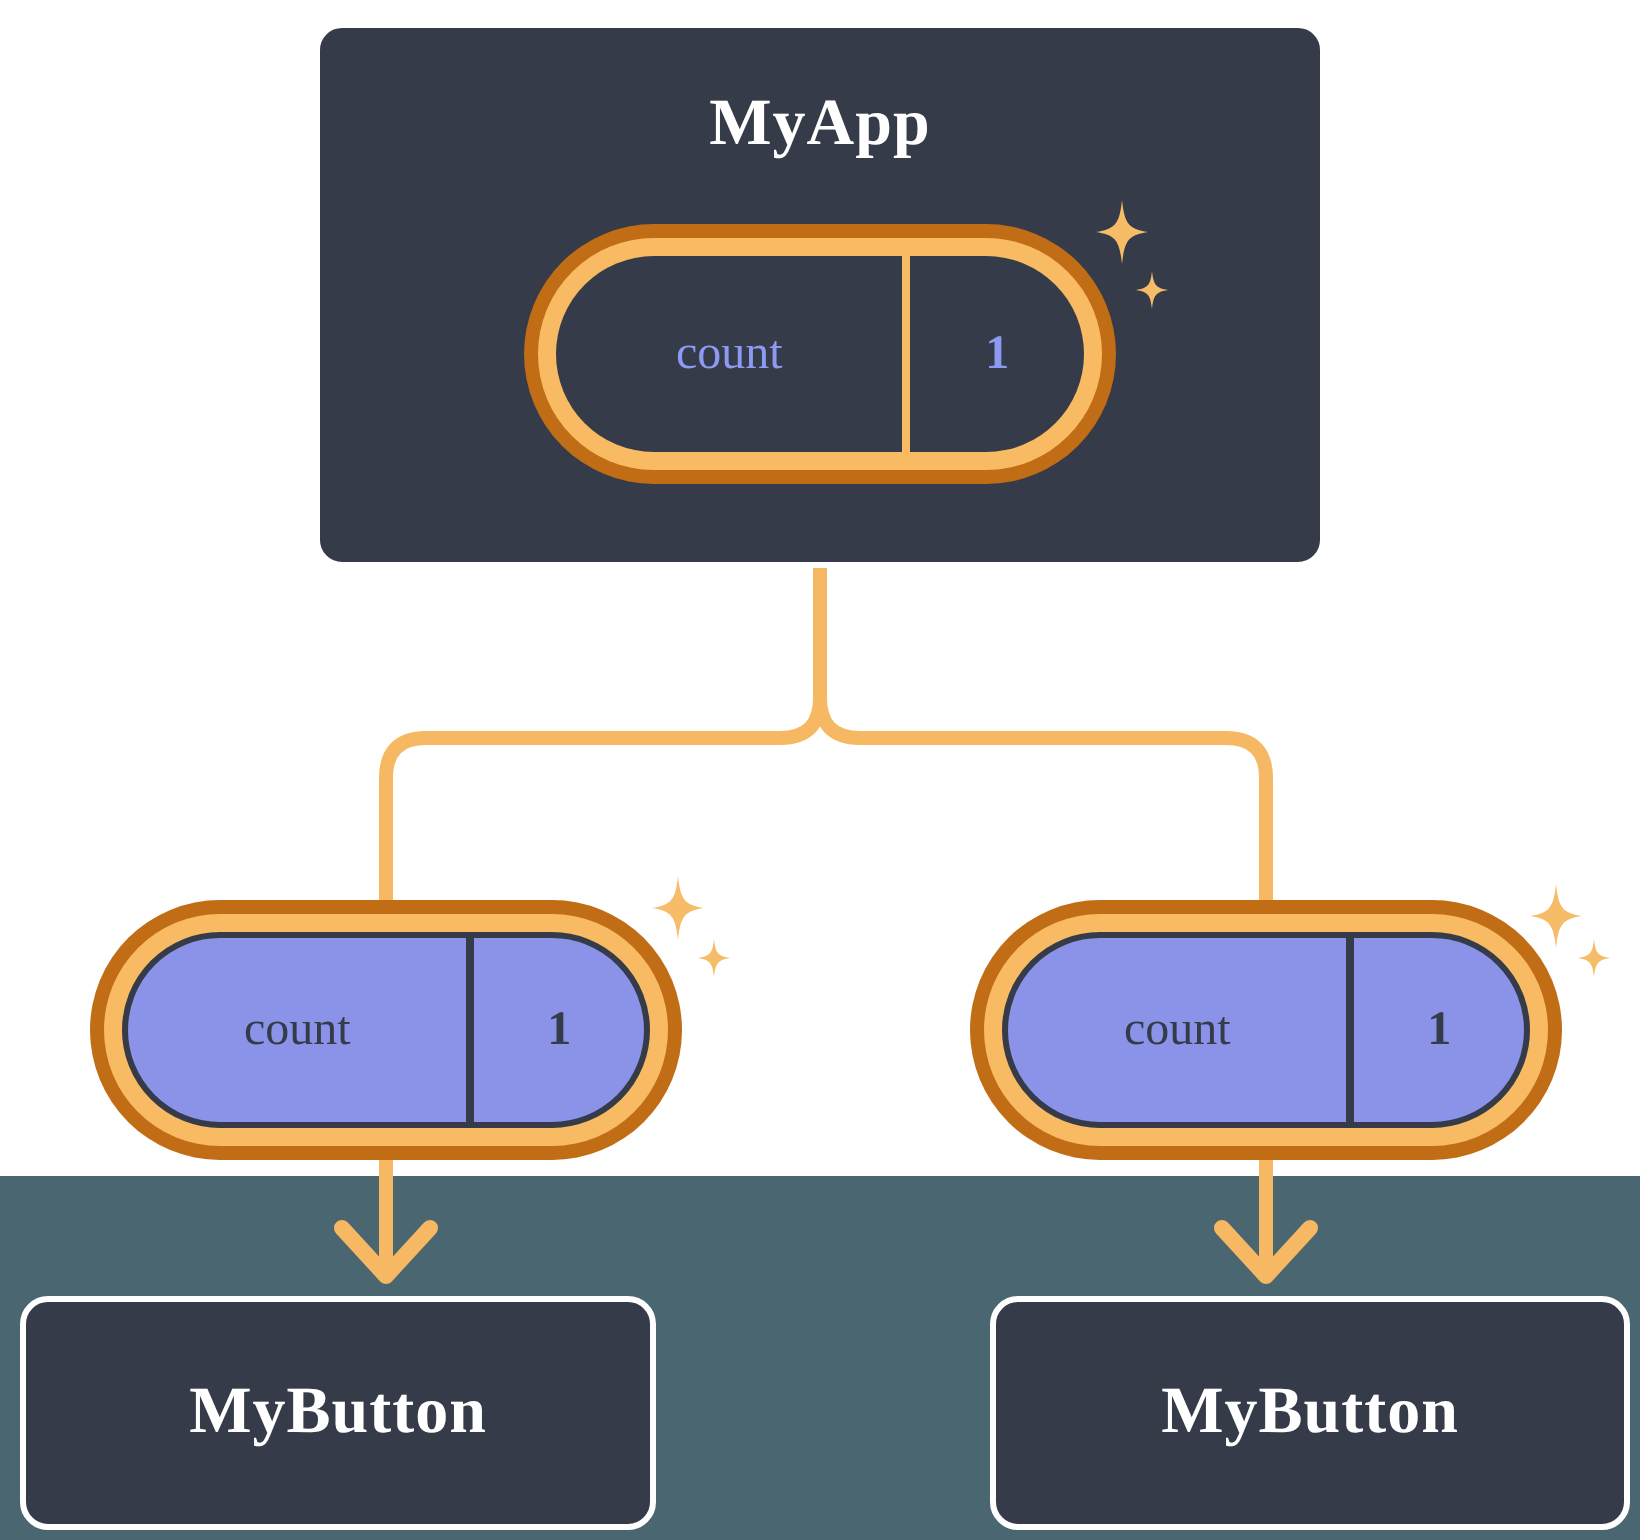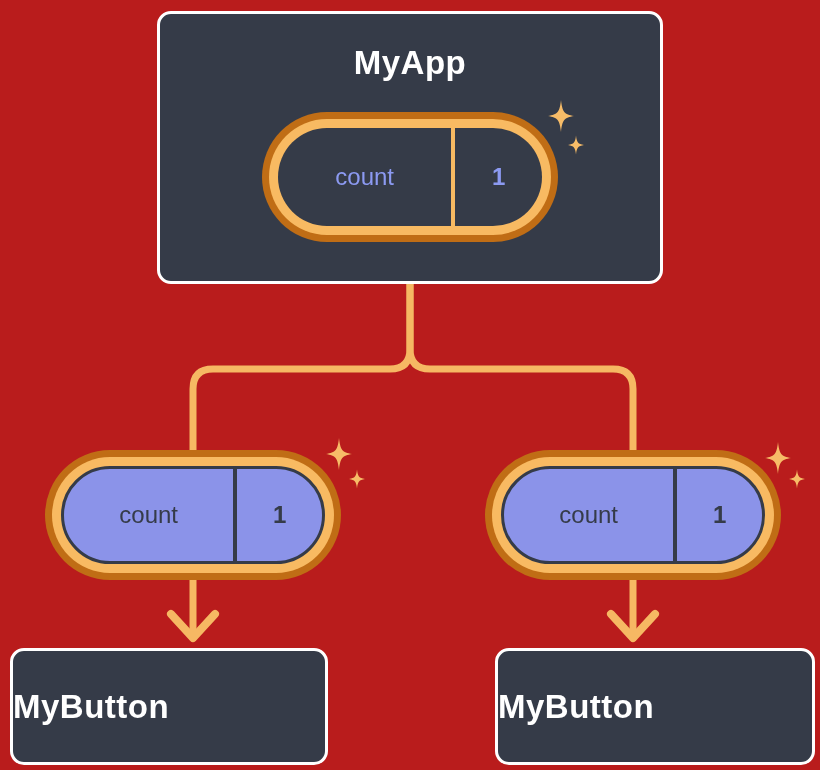--- a/index.html
+++ b/index.html
@@ -1,21 +1,21 @@
 <!DOCTYPE html>
 <html><head>
 <meta charset="utf-8">
 <style>
   html,body{margin:0;padding:0;}
   body{
     font-family:"Liberation Sans", sans-serif;
     background:#4a6670;
     width:820px;height:770px;overflow:hidden;
   }
-  .stage{position:relative;width:820px;height:770px;background:#b91c1c;}
+  .stage{position:relative;width:820px;height:588px;background:#ffffff;font-family:Liberation Serif, serif;}
 
   
   .connectors, .sparkles{
     position:absolute;left:0;top:0;width:820px;height:770px;
     pointer-events:none;
   }
   .connectors{z-index:1;}
   .sparkles{z-index:4;}
 
   
@@ -27,21 +27,21 @@
     box-sizing:border-box;
     color:#ffffff;
   }
   .node-app{left:157px;top:11px;width:506px;height:273px;}
   .node-title{
     text-align:center;
     padding-top:30px;
     font-size:33px;font-weight:600;letter-spacing:0.5px;
   }
   .node-btn{
-    display:flex;align-items:center;
+    display:flex;align-items:center;justify-content:center;
     font-size:33px;font-weight:600;letter-spacing:0.5px;
   }
   .node-btn-left{left:10px;top:648px;width:318px;height:117px;}
   .node-btn-right{left:495px;top:648px;width:320px;height:117px;}
 
   
   .pill{
     position:absolute;z-index:3;
     width:296px;height:130px;
     border-radius:65px;

